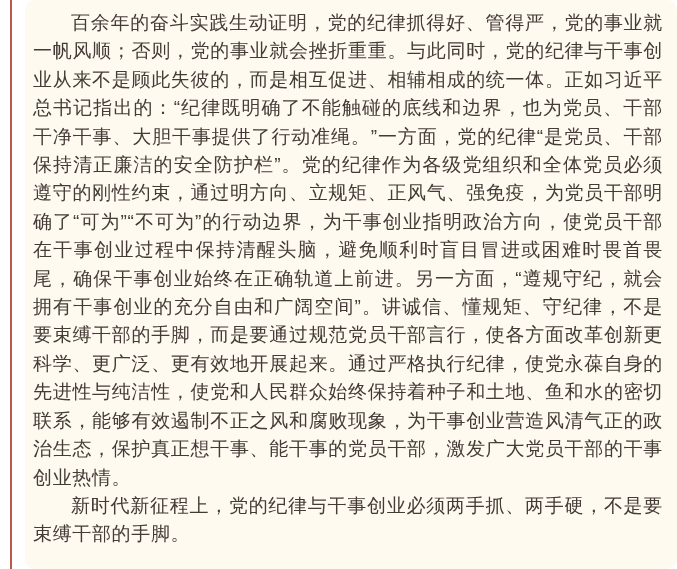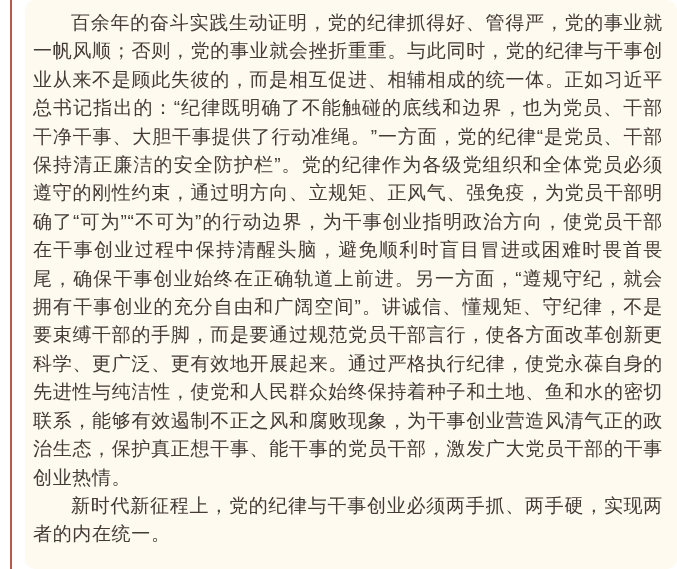--- a/index.html
+++ b/index.html
@@ -44,14 +44,14 @@
     word-break: break-all;
   }
 </style>
 </head>
 <body>
 
 <div class="accent-rule"></div>
 
 <div class="article-body">
   <p>百余年的奋斗实践生动证明，党的纪律抓得好、管得严，党的事业就一帆风顺；否则，党的事业就会挫折重重。与此同时，党的纪律与干事创业从来不是顾此失彼的，而是相互促进、相辅相成的统一体。正如习近平总书记指出的：“纪律既明确了不能触碰的底线和边界，也为党员、干部干净干事、大胆干事提供了行动准绳。”一方面，党的纪律“是党员、干部保持清正廉洁的安全防护栏”。党的纪律作为各级党组织和全体党员必须遵守的刚性约束，通过明方向、立规矩、正风气、强免疫，为党员干部明确了“可为”“不可为”的行动边界，为干事创业指明政治方向，使党员干部在干事创业过程中保持清醒头脑，避免顺利时盲目冒进或困难时畏首畏尾，确保干事创业始终在正确轨道上前进。另一方面，“遵规守纪，就会拥有干事创业的充分自由和广阔空间”。讲诚信、懂规矩、守纪律，不是要束缚干部的手脚，而是要通过规范党员干部言行，使各方面改革创新更科学、更广泛、更有效地开展起来。通过严格执行纪律，使党永葆自身的先进性与纯洁性，使党和人民群众始终保持着种子和土地、鱼和水的密切联系，能够有效遏制不正之风和腐败现象，为干事创业营造风清气正的政治生态，保护真正想干事、能干事的党员干部，激发广大党员干部的干事创业热情。</p>
-  <p>新时代新征程上，党的纪律与干事创业必须两手抓、两手硬，实现两者的内在统一。</p>
+  <p>新时代新征程上，党的纪律与干事创业必须两手抓、两手硬，不是要束缚干部的手脚。</p>
 </div>
 
 </body></html>

